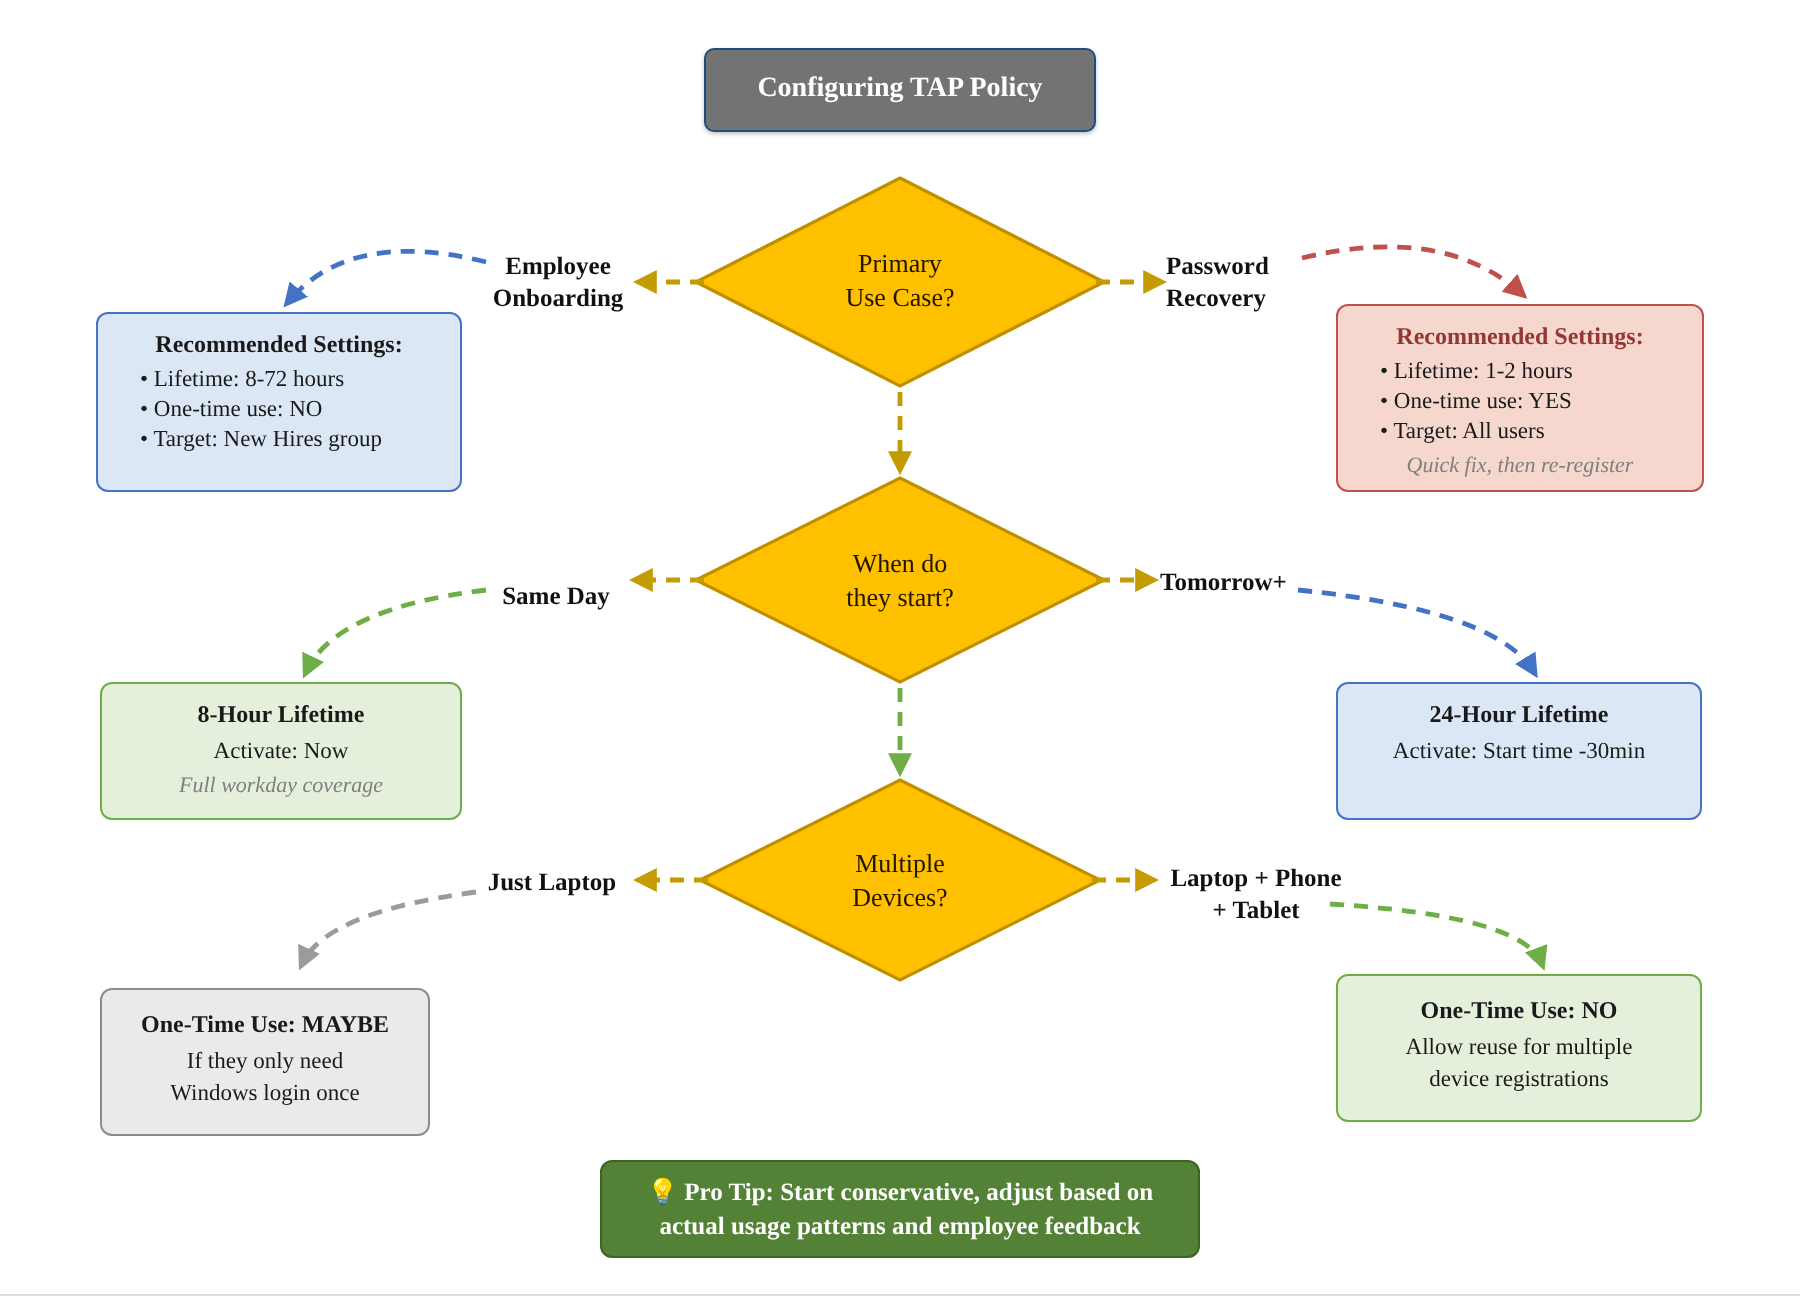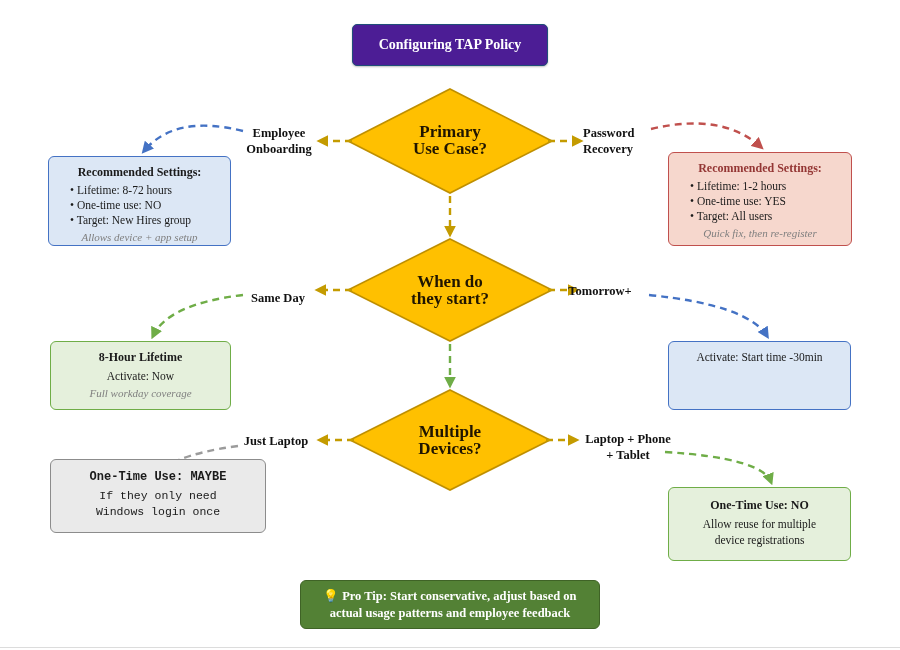--- a/index.html
+++ b/index.html
@@ -3,29 +3,29 @@
 <meta charset="utf-8">
 <style>
   * { margin:0; padding:0; box-sizing:border-box; }
   html,body { width:900px; height:650px; background:#ffffff; }
   body { font-family:"Liberation Serif", serif; color:#1a1a1a; }
   .canvas { position:relative; width:900px; height:650px; background:#ffffff; overflow:hidden; }
   .layer { position:absolute; left:0; top:0; width:900px; height:650px; }
 
   .title-box{
     position:absolute; left:352px; top:24px; width:196px; height:42px;
-    background:#4c1d95; border:1.4px solid #1F4E79; border-radius:5px;
+    background:#737373; border:1.4px solid #1F4E79; border-radius:5px;
     color:#ffffff; font-weight:bold; font-size:14px;
     display:flex; align-items:center; justify-content:center;
     box-shadow:0 1px 2px rgba(0,0,0,.25);
   }
 
   .dq{
-    position:absolute; width:120px; text-align:center; font-weight:bold;
-    font-size:17px; line-height:17px; white-space:pre-line; color:#201500;
+    position:absolute; width:120px; text-align:center; font-weight:normal;
+    font-size:13px; line-height:17px; white-space:pre-line; color:#201500;
   }
 
   .dlabel{
     position:absolute; font-weight:bold; font-size:12.5px; line-height:16px;
     text-align:center; white-space:pre-line; color:#111;
   }
   .dlabel.left-align{ text-align:left; }
 
   .box{
     position:absolute; border-radius:6px; font-size:11.5px; line-height:15px;
@@ -114,56 +114,56 @@
   <div class="dq" style="left:390px; top:273px;">When do
 they start?</div>
   <div class="dq" style="left:390px; top:423px;">Multiple
 Devices?</div>
 
   <div class="dlabel" style="left:233px; top:125px; width:92px;">Employee
 Onboarding</div>
   <div class="dlabel left-align" style="left:583px; top:125px; width:90px;">Password
 Recovery</div>
   <div class="dlabel" style="left:240px; top:290px; width:76px;">Same Day</div>
-  <div class="dlabel left-align" style="left:560px; top:283px; width:80px;text-align:center;">Tomorrow+</div>
+  <div class="dlabel left-align" style="left:580px; top:283px; width:80px;">Tomorrow+</div>
   <div class="dlabel" style="left:233px; top:433px; width:86px;">Just Laptop</div>
   <div class="dlabel" style="left:578px; top:431px; width:100px;">Laptop + Phone
 + Tablet</div>
 
   <div class="box blue" style="left:48px; top:156px; width:183px; height:90px;">
     <div class="box-title">Recommended Settings:</div>
     <ul class="bullets">
       <li>Lifetime: 8-72 hours</li>
       <li>One-time use: NO</li>
       <li>Target: New Hires group</li>
     </ul>
-    <div class="note">Allows device + app setup</div>
   </div>
 
   <div class="box red" style="left:668px; top:152px; width:184px; height:94px;">
     <div class="box-title">Recommended Settings:</div>
     <ul class="bullets">
       <li>Lifetime: 1-2 hours</li>
       <li>One-time use: YES</li>
       <li>Target: All users</li>
     </ul>
     <div class="note">Quick fix, then re-register</div>
   </div>
 
   <div class="box green" style="left:50px; top:341px; width:181px; height:69px;">
     <div class="box-title">8-Hour Lifetime</div>
     <div class="body-line">Activate: Now</div>
     <div class="note">Full workday coverage</div>
   </div>
 
   <div class="box blue" style="left:668px; top:341px; width:183px; height:69px;">
+    <div class="box-title">24-Hour Lifetime</div>
     <div class="body-line">Activate: Start time -30min</div>
   </div>
 
-  <div class="box gray" style="left:50px; top:459px; width:216px; height:74px; padding-top:9px;font-family:Liberation Mono, monospace;">
+  <div class="box gray" style="left:50px; top:494px; width:165px; height:74px; padding-top:9px;">
     <div class="box-title">One-Time Use: MAYBE</div>
     <div class="body-line">If they only need
 Windows login once</div>
   </div>
 
   <div class="box green" style="left:668px; top:487px; width:183px; height:74px; padding-top:9px;">
     <div class="box-title">One-Time Use: NO</div>
     <div class="body-line">Allow reuse for multiple
 device registrations</div>
   </div>

